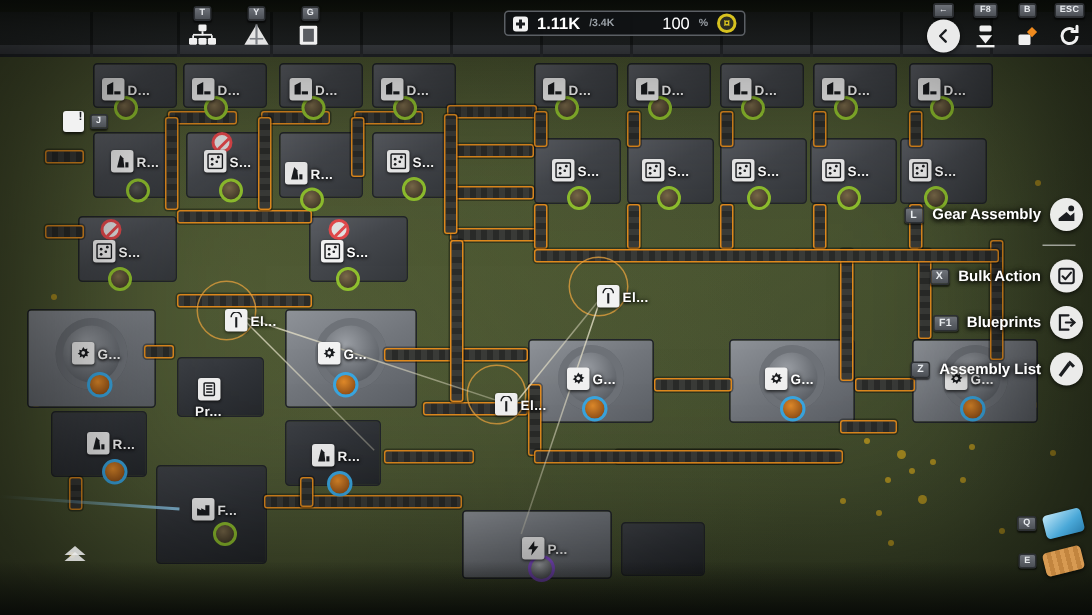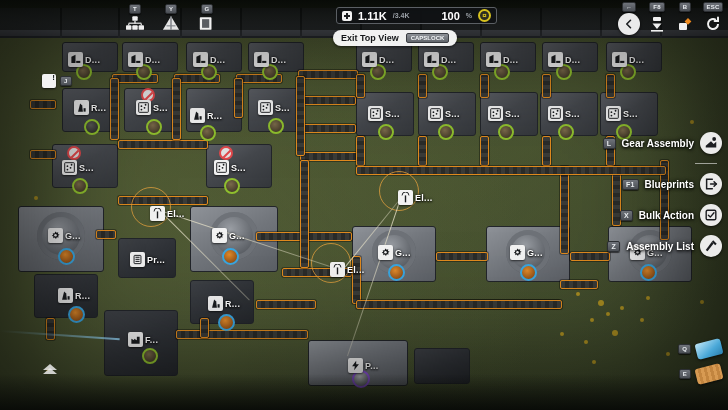--- a/index.html
+++ b/index.html
@@ -79,21 +79,21 @@
 
   
   .resbar{position:absolute;left:303px;top:7px;height:17px;display:flex;align-items:center;gap:6px;
     padding:0 5px;background:rgba(16,18,20,.9);border:1px solid #5b5f64;border-radius:3px;}
   .resbar .plus{width:10px;height:10px;background:#f2f2f2;border-radius:2px;position:relative;}
   .resbar .plus:before,.resbar .plus:after{content:"";position:absolute;background:#1b1d20;}
   .resbar .plus:before{left:4px;top:2px;width:2px;height:6px;}
   .resbar .plus:after{left:2px;top:4px;width:6px;height:2px;}
   .resbar .big{color:#fff;font-size:11px;font-weight:700;}
   .resbar .small{color:#9aa0a6;font-size:7px;font-weight:700;}
-  .resbar .pct{color:#fff;font-size:11px;font-weight:700;margin-left:26px;}
+  .resbar .pct{color:#fff;font-size:11px;font-weight:400;margin-left:26px;}
   .resbar .pctu{color:#9aa0a6;font-size:7px;font-weight:700;}
   .coin{width:13px;height:13px;border-radius:50%;background:#2b2d22;border:2px solid #d7c21f;display:flex;align-items:center;justify-content:center;color:#d7c21f;font-size:8px;font-weight:700;}
 
   
   .pill{position:absolute;left:300px;top:30px;height:16px;display:flex;align-items:center;gap:7px;padding:0 8px;
     background:rgba(252,252,252,.95);border-radius:9px;box-shadow:0 1px 3px rgba(0,0,0,.6);}
   .pill .ptxt{color:#15171a;font-size:9px;font-weight:600;}
   .pill .kc{background:linear-gradient(180deg,#8d9197,#62666c);border:1px solid #3a3d42;color:#f2f4f6;font-size:6px;height:10px;padding:0 4px;border-radius:2px;display:inline-flex;align-items:center;font-weight:700;}
 
   
@@ -556,21 +556,21 @@
       <div class="ring blue" style="left: 640px; top: 264px; width: 17px; height: 17px;"></div>
       <div class="node" style="left: 630px; top: 245px;">
         <div class="ic">
           <svg width="11" height="11" viewBox="0 0 16 16" fill="#1b1d20">
             <path d="M8 2 L9.6 4 L12 3.4 L11.6 5.8 L14 7 L11.8 8.4 L12.6 10.8 L10 10.6 L8.6 13 L7 11 L4.6 12 L5 9.6 L2.6 8.4 L4.6 7 L4 4.6 L6.4 5 Z"></path>
             <circle cx="8" cy="7.6" r="1.8" fill="#f2f2f2"></circle>
           </svg>
         </div>
         <div class="lb">G...</div>
       </div>
-      <div class="node" style="left: 130px; top: 252px;">
+      <div class="node" style="left: 130px; top: 252px; flex-direction: column;">
         <div class="ic">
           <svg width="11" height="11" viewBox="0 0 16 16" fill="#1b1d20">
             <rect x="3" y="2" width="10" height="12" rx="1" fill="none" stroke="#1b1d20" stroke-width="1.4"></rect>
             <rect x="5" y="4" width="6" height="1.5"></rect>
             <rect x="5" y="7" width="6" height="1.5"></rect>
             <rect x="5" y="10" width="6" height="1.5"></rect>
           </svg>
         </div>
         <div class="lb">Pr...</div>
       </div>
@@ -659,24 +659,20 @@
 
     <div class="resbar">
       <div class="plus"></div>
       <div class="big">1.11K</div>
       <div class="small">/3.4K</div>
       <div class="pct">100</div>
       <div class="pctu">%</div>
       <div class="coin">¤</div>
     </div>
 
-    <div class="pill">
-      <div class="ptxt">Exit Top View</div>
-      <div class="kc">CAPSLOCK</div>
-    </div>
 
     <div class="topright" id="topright">
         <div class="tritem">
           <div class="keycap sm">←</div>
           <div class="circbtn">
             <svg width="12" height="12" viewBox="0 0 16 16" fill="none" stroke="#1b1d20" stroke-width="2.1" stroke-linecap="round" stroke-linejoin="round">
               <path d="M10 3 L5 8 L10 13"></path>
             </svg>
           </div>
         </div>
@@ -719,45 +715,45 @@
           <div class="circbtn">
             <svg width="14" height="14" viewBox="0 0 16 16" fill="#1b1d20">
               <path d="M2 11 L8 6 L11 9 L14 6.5 L14 13 L2 13 Z"></path>
               <circle cx="11.6" cy="3.4" r="2.2"></circle>
             </svg>
           </div>
         </div>
         <div class="rdiv"></div>
         <div class="rrow">
           <div class="keys">
+            <div class="keycap">X</div>
+          </div>
+          <div class="rlabel">Bulk Action</div>
+          <div class="circbtn">
+            <svg width="14" height="14" viewBox="0 0 16 16" fill="none" stroke="#1b1d20" stroke-width="1.6">
+              <rect x="2.5" y="2.5" width="11" height="11" rx="1.6"></rect>
+              <path d="M5 8.2 L7.2 10.4 L11.4 5.4" stroke-linecap="round" stroke-linejoin="round"></path>
+            </svg>
+          </div>
+        </div>
+        <div class="rrow">
+          <div class="keys">
             <div class="keycap">F1</div>
           </div>
           <div class="rlabel">Blueprints</div>
           <div class="circbtn">
             <svg width="14" height="14" viewBox="0 0 16 16" fill="none" stroke="#1b1d20" stroke-width="1.7" stroke-linecap="round">
               <path d="M9.5 2.5 H3 V13.5 H9.5"></path>
               <path d="M7.5 8 H14"></path>
               <path d="M11.5 5.5 L14 8 L11.5 10.5"></path>
             </svg>
           </div>
         </div>
         <div class="rrow">
           <div class="keys">
-            <div class="keycap">X</div>
-          </div>
-          <div class="rlabel">Bulk Action</div>
-          <div class="circbtn">
-            <svg width="14" height="14" viewBox="0 0 16 16" fill="none" stroke="#1b1d20" stroke-width="1.6">
-              <rect x="2.5" y="2.5" width="11" height="11" rx="1.6"></rect>
-              <path d="M5 8.2 L7.2 10.4 L11.4 5.4" stroke-linecap="round" stroke-linejoin="round"></path>
-            </svg>
-          </div>
-        </div>
-        <div class="rrow">
-          <div class="keys">
             <div class="keycap">Z</div>
           </div>
           <div class="rlabel">Assembly List</div>
           <div class="circbtn">
             <svg width="14" height="14" viewBox="0 0 16 16" fill="#1b1d20">
               <path d="M2 12.5 L9 3 L11 5 L4 14 Z"></path>
               <path d="M10.5 1.5 L14.5 5.5 L12.8 7 L9 3.2 Z"></path>
             </svg>
           </div>
         </div>

